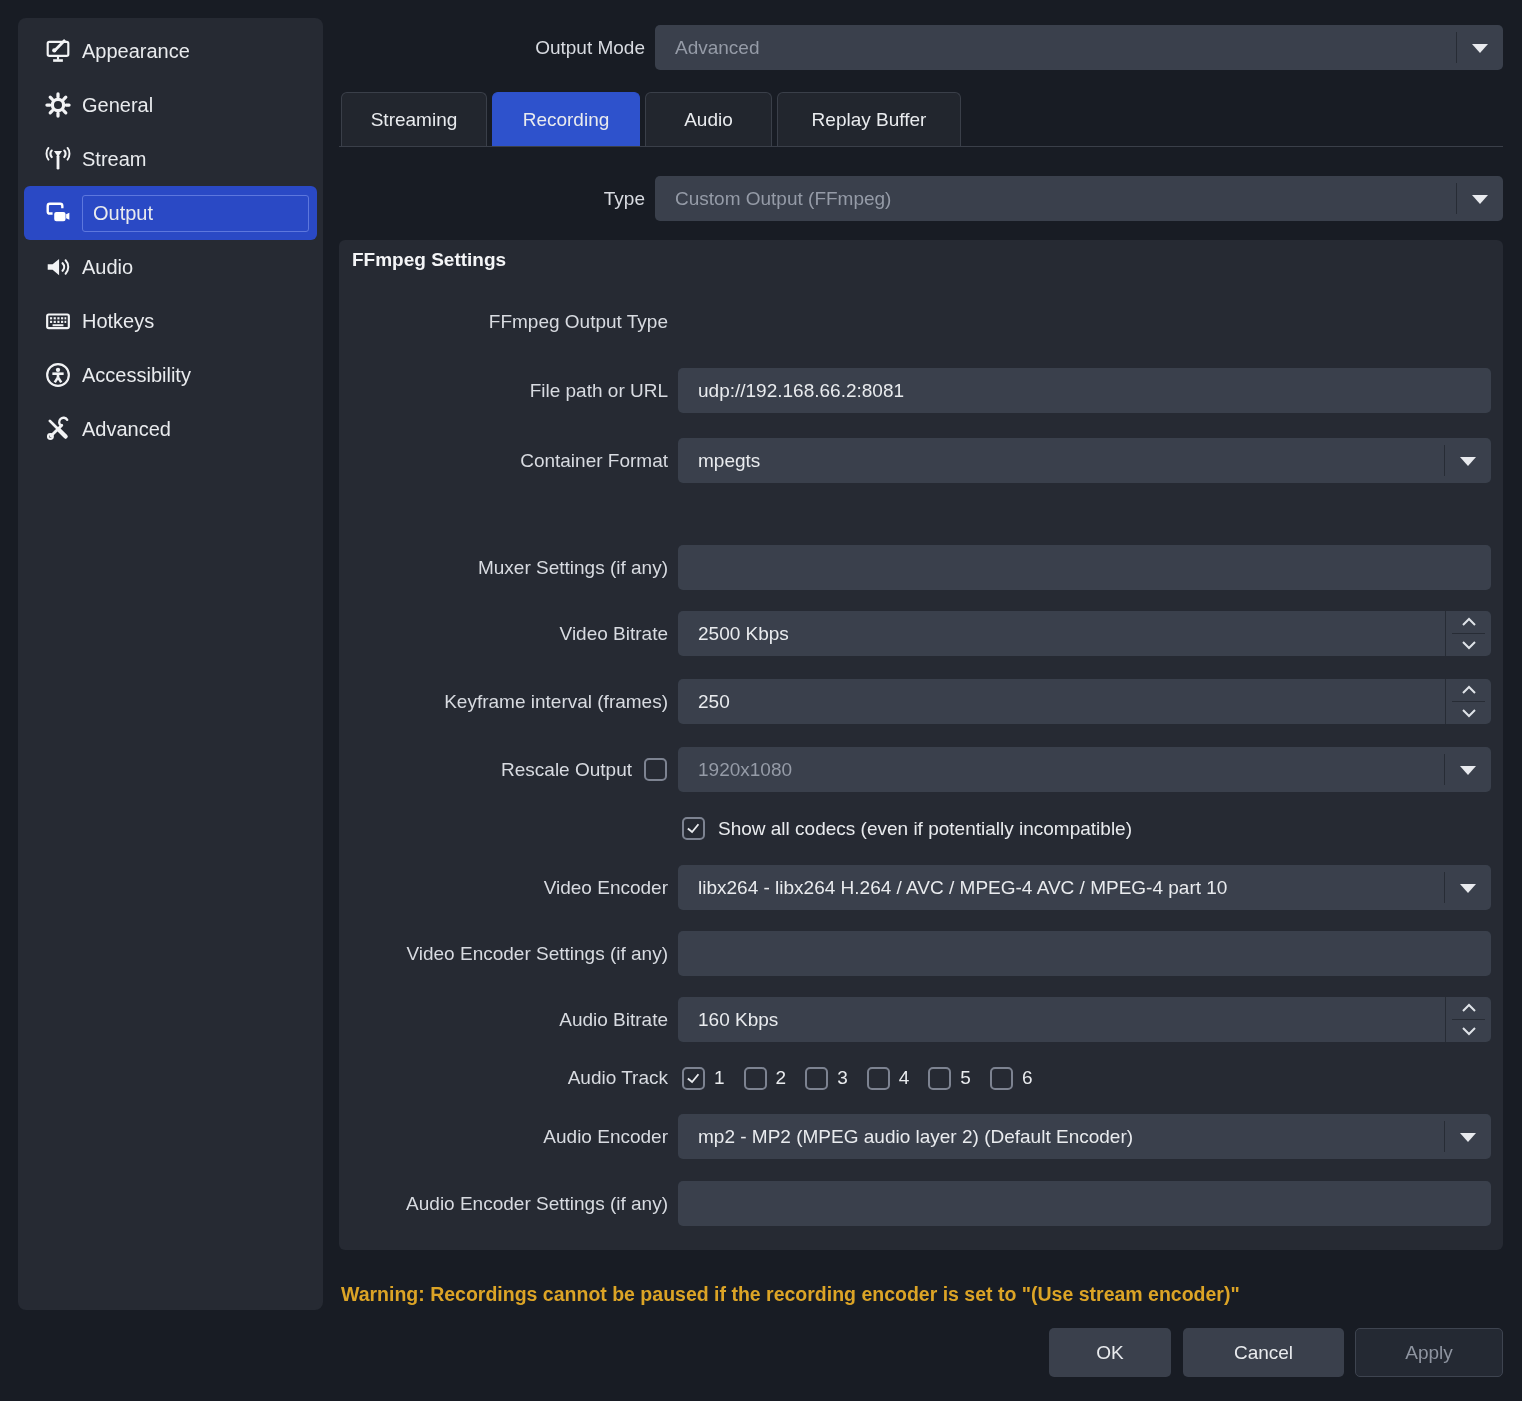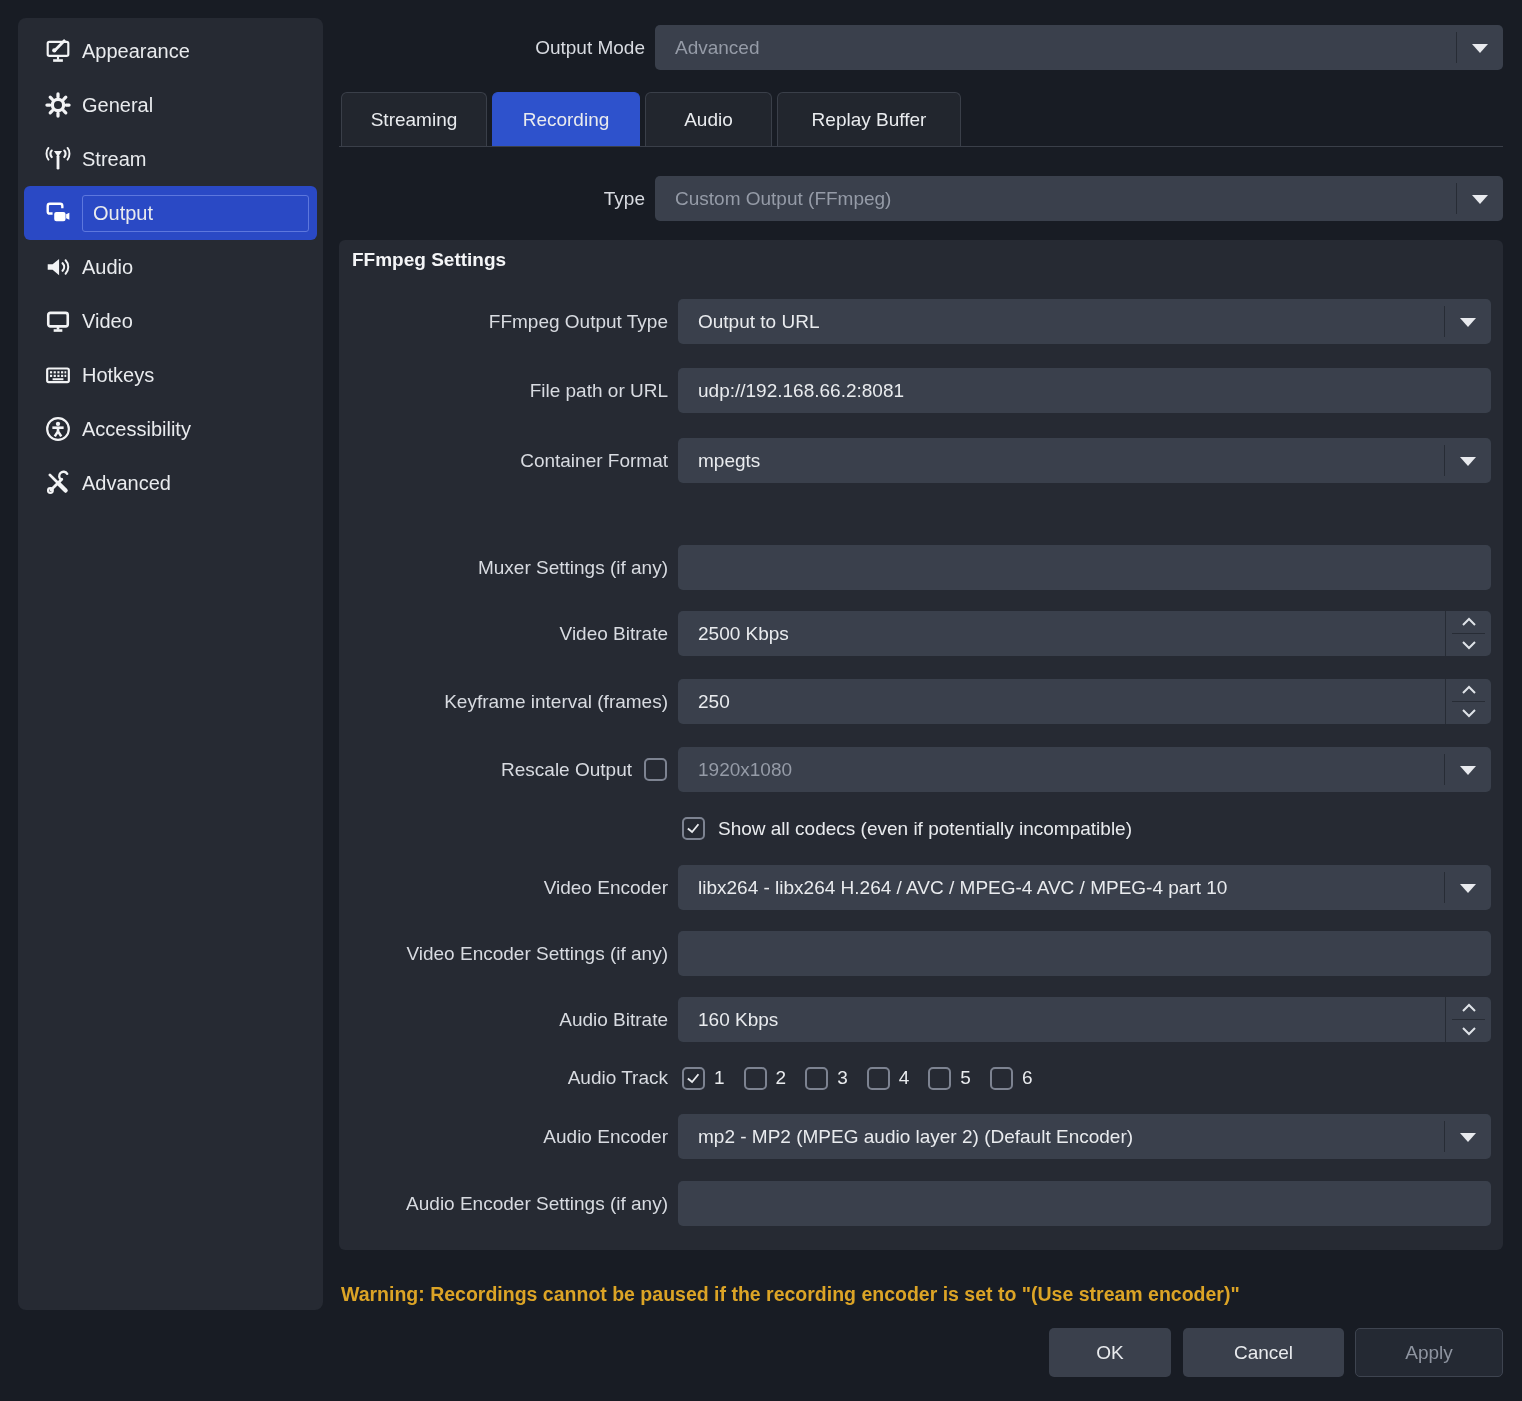--- a/index.html
+++ b/index.html
@@ -147,30 +147,20 @@
       <span class="sicon">
         <svg viewBox="0 0 24 24" fill="none" stroke="#f2f3f5" stroke-width="2" stroke-linecap="round">
           <polygon points="2.5,9.5 7,9.5 13,4.5 13,19.5 7,14.5 2.5,14.5" fill="#f2f3f5" stroke="none"></polygon>
           <path d="M16.2 8.5 a5 5 0 0 1 0 7"></path>
           <path d="M19 5.8 a9 9 0 0 1 0 12.4" stroke-width="1.8"></path>
         </svg>
       </span>
       <span class="slabel">Audio</span>
     </div>
 
-    <div class="sitem">
-      <span class="sicon">
-        <svg viewBox="0 0 24 24" fill="none" stroke="#f2f3f5" stroke-width="2.4">
-          <rect x="3" y="4.5" width="18" height="12.5" rx="2"></rect>
-          <line x1="12" y1="17" x2="12" y2="20"></line>
-            <line x1="8" y1="20.8" x2="16" y2="20.8"></line>
-        </svg>
-      </span>
-      <span class="slabel">Video</span>
-    </div>
 
     <div class="sitem">
       <span class="sicon">
         <svg viewBox="0 0 24 24" fill="none" stroke="#f2f3f5" stroke-width="2">
           <rect x="2" y="6" width="20" height="12.5" rx="1.5"></rect>
           <g fill="#f2f3f5" stroke="none">
             <rect x="4.6" y="8.5" width="2" height="2"></rect>
               <rect x="8" y="8.5" width="2" height="2"></rect>
               <rect x="11.4" y="8.5" width="2" height="2"></rect>
               <rect x="14.8" y="8.5" width="2" height="2"></rect>
@@ -237,25 +227,20 @@
       <span class="sep"></span>
       <span class="arr"></span>
     </div>
   </div>
 
   <div class="groupbox">
     <div class="gtitle">FFmpeg Settings</div>
 
     <div class="row grow" style="top:59px;">
       <div class="lbl">FFmpeg Output Type</div>
-      <div class="ctl box combo">
-        <span class="val">Output to URL</span>
-        <span class="sep"></span>
-          <span class="arr"></span>
-      </div>
     </div>
 
     <div class="row grow" style="top:128px;">
       <div class="lbl">File path or URL</div>
       <div class="ctl box inputbox">
         <span class="val">udp://192.168.66.2:8081</span>
       </div>
     </div>
 
     <div class="row grow" style="top:198px;text-decoration:underline;">

